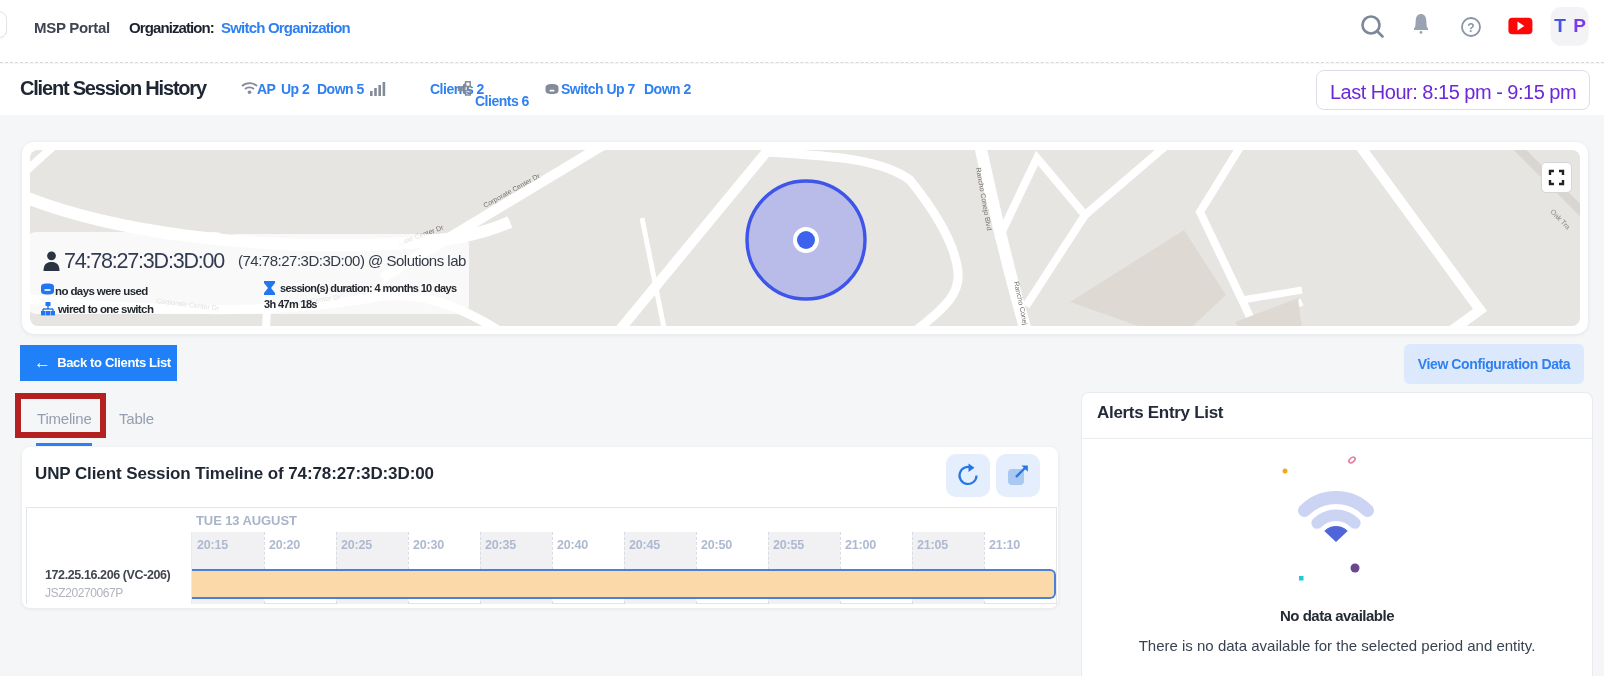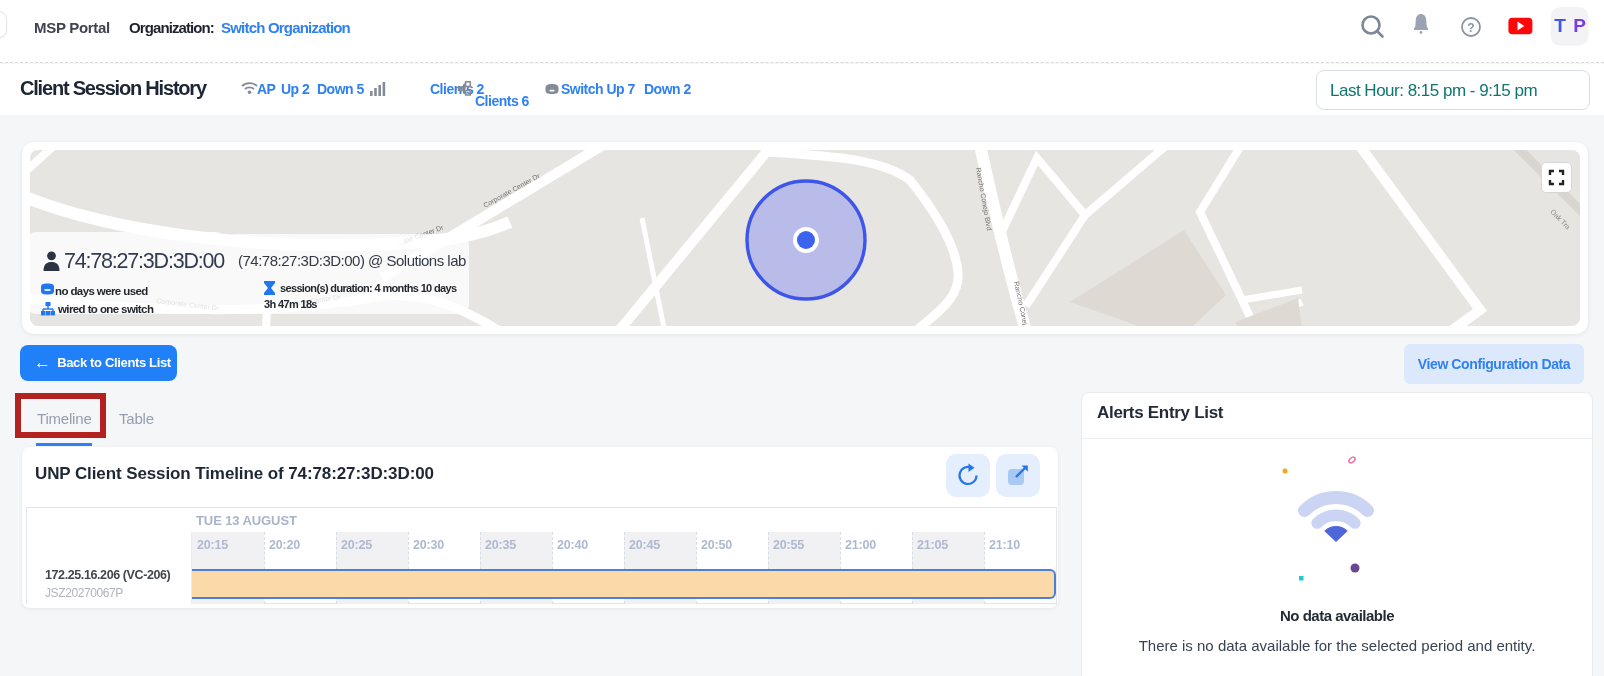--- a/index.html
+++ b/index.html
@@ -12,35 +12,35 @@
 #navstub { left:-12px; top:11px; width:19px; height:27px; background:#fff; border:1px solid #e4e4e8; border-radius:8px; box-shadow:0 1px 2px rgba(0,0,0,.04); }
 #msp { left:34px; top:19px; font-size:15px; font-weight:bold; color:#3d4452; letter-spacing:-.3px; }
 #orglabel { left:129px; top:19px; font-size:15px; font-weight:bold; color:#1c222e; letter-spacing:-.9px; }
 #orglink { left:221px; top:19px; font-size:15px; font-weight:bold; color:#2f80f0; letter-spacing:-.8px; }
 
 
 #hdr2 { left:0; top:64px; width:1604px; height:51px; background:#fff; }
 #csh { left:20px; top:77px; font-size:20px; font-weight:bold; color:#1e2634; letter-spacing:-1.2px; }
 .st { position:absolute; top:81px; font-size:14px; font-weight:bold; color:#2f80f0; letter-spacing:-.5px; }
 #lasthour { left:1316px; top:70px; width:274px; height:40px; border:1px solid #d9dee8; border-radius:8px; background:#fff; }
-#lasthour div { margin:10px 0 0 13px; font-size:17px; color:#0f766e; letter-spacing:-.5px; }
+#lasthour div { margin:10px 0 0 13px; font-size:20px; color:#6d28d9; letter-spacing:-.5px; }
 
 
 #mapcard { left:22px; top:142px; width:1566px; height:192px; background:#fff; border-radius:12px; box-shadow:0 1px 4px rgba(0,0,0,.08); }
 #mapbox { left:8px; top:8px; width:1550px; height:176px; border-radius:8px; overflow:hidden; }
 #fsbtn { left:1519px; top:20px; width:31px; height:31px; background:#fff; border:1px solid #d6d6d6; border-radius:5px; }
 .ovl { background:rgba(255,255,255,.78); border-radius:10px; }
 #ovl1 { left:4px; top:90px; width:200px; height:82px; }
 #ovl2 { left:204px; top:92px; width:243px; height:80px; }
 #mac { left:64px; top:249px; font-size:21.5px; color:#323c50; letter-spacing:-1.2px; }
 #macsub { left:238px; top:252px; font-size:15px; color:#333a46; letter-spacing:-.5px; }
 .mline { font-size:11.5px; font-weight:bold; color:#23282f; letter-spacing:-.6px; }
 
 
-#backbtn { left:20px; top:345px; width:157px; height:36px; background:#2080f8; border-radius:8px; color:#fff; font-size:13px; font-weight:bold; letter-spacing:-.35px; line-height:36px; padding-left:14px; }
+#backbtn { left:20px; top:345px; width:157px; height:36px; background:#2080f8; border-radius:0; color:#fff; font-size:13px; font-weight:bold; letter-spacing:-.35px; line-height:36px; padding-left:14px; }
 #viewcfg { left:1404px; top:344px; width:180px; height:40px; background:#dce9fc; border-radius:6px; color:#2f80f0; font-size:14px; font-weight:bold; letter-spacing:-.4px; text-align:center; line-height:40px; }
 #redbox { left:15px; top:393px; width:91px; height:45px; border:6px solid #b32121; }
 #tab1 { left:37px; top:410px; font-size:15px; color:#959eb0; letter-spacing:-.2px; }
 #tab2 { left:119px; top:410px; font-size:15px; color:#959eb0; letter-spacing:-.2px; }
 #tabline { left:36px; top:443px; width:56px; height:3px; background:#2f80f0; }
 
 
 #tlcard { left:22px; top:447px; width:1036px; height:161px; background:#fff; border-radius:8px; box-shadow:0 1px 4px rgba(0,0,0,.07);padding-left:48px; }
 #tltitle { left:13px; top:17px; font-size:17px; font-weight:bold; color:#1f2733; letter-spacing:-.1px; }
 .tlbtn { top:7px; width:44px; height:43px; background:#e4eefd; border-radius:10px; }

